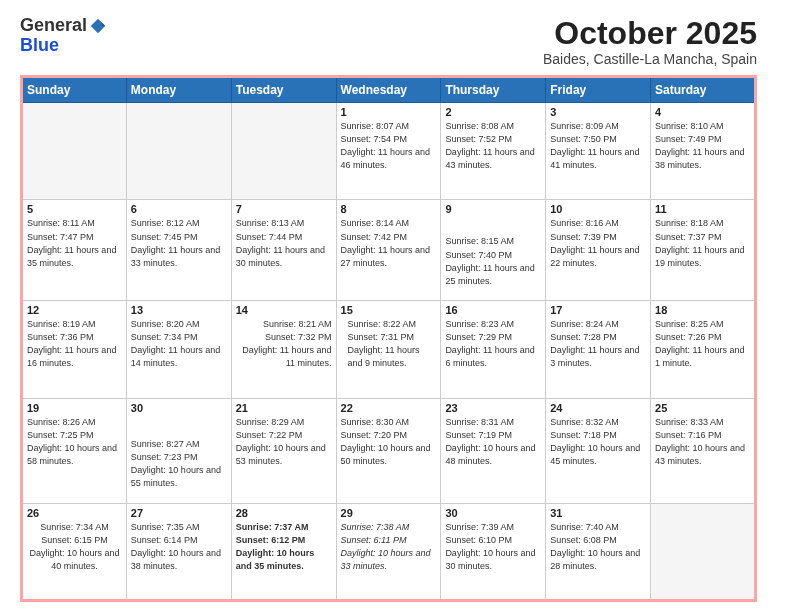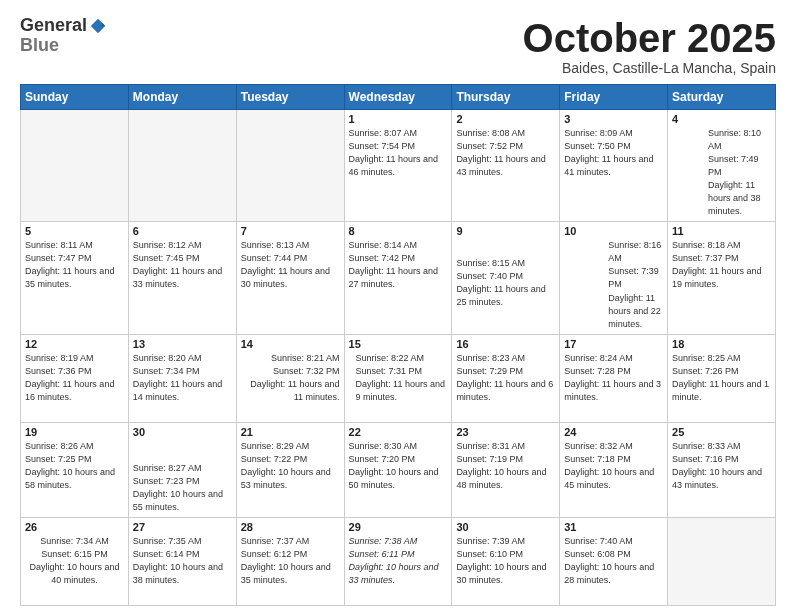--- a/index.html
+++ b/index.html
@@ -6,64 +6,64 @@
     body {
       font-family: Arial, sans-serif;
       background: #fff;
       width: 792px;
       height: 612px;
       overflow: hidden;
     }
     .page {
       width: 792px;
       height: 612px;
-      padding: 16px 16px 10px 20px;
+      padding: 16px 35px 10px 20px;
       display: flex;
       flex-direction: column;
     }
     .header {
       display: flex;
       align-items: flex-start;
       justify-content: space-between;
       margin-bottom: 8px;
     }
     .logo {
       display: flex;
       align-items: center;
       gap: 2px;
     }
     .logo-text {
       font-size: 18px;
       font-weight: bold;
       line-height: 1.1;
     }
     .logo-general { color: #333; }
-    .logo-blue { color: #737373; }
+    .logo-blue { color: #1d4ed8; }
     .logo-icon {
       width: 18px;
       height: 18px;
       margin-left: 2px;
     }
     .title-block {
       text-align: right;
     }
     .month-title {
-      font-size: 40px;
+      font-size: 32px;
       font-weight: bold;
       color: #222;
       line-height: 1.1;
       text-align: right;
     }
     .subtitle {
       font-size: 14px;
       color: #444;
     }
     .calendar {
       flex: 1;
-      border: 1px solid #fca5a5;
+      border: 3px solid #fca5a5;
       border-collapse: collapse;
       width: 100%;
       table-layout: fixed;
     }
     .calendar th {
       background-color: #2a72b8;
       color: #fff;
       font-size: 12px;
       font-weight: bold;
       padding: 5px 4px;
@@ -153,21 +153,21 @@
 Daylight: 11 hours and 43 minutes.</div>
           </td>
           <td>
             <span class="day-number">3</span>
             <div class="day-info" style="white-space: pre-line;">Sunrise: 8:09 AM
 Sunset: 7:50 PM
 Daylight: 11 hours and 41 minutes.</div>
           </td>
           <td>
             <span class="day-number">4</span>
-            <div class="day-info" style="white-space: pre-line; margin-left: 36px;">Sunrise: 8:10 AM
+            <div class="day-info" style="white-space: pre-line;">Sunrise: 8:10 AM
 Sunset: 7:49 PM
 Daylight: 11 hours and 38 minutes.</div>
           </td>
         </tr>
         <tr>
           <td>
             <span class="day-number">5</span>
             <div class="day-info" style="white-space: pre-line;">Sunrise: 8:11 AM
 Sunset: 7:47 PM
 Daylight: 11 hours and 35 minutes.</div>
@@ -191,21 +191,21 @@
 Daylight: 11 hours and 27 minutes.</div>
           </td>
           <td>
             <span class="day-number">9</span>
             <div class="day-info" style="white-space: pre-line; margin-top: 20px;">Sunrise: 8:15 AM
 Sunset: 7:40 PM
 Daylight: 11 hours and 25 minutes.</div>
           </td>
           <td>
             <span class="day-number">10</span>
-            <div class="day-info" style="white-space: pre-line; margin-left: 44px;">Sunrise: 8:16 AM
+            <div class="day-info" style="white-space: pre-line;">Sunrise: 8:16 AM
 Sunset: 7:39 PM
 Daylight: 11 hours and 22 minutes.</div>
           </td>
           <td>
             <span class="day-number">11</span>
             <div class="day-info" style="white-space: pre-line;">Sunrise: 8:18 AM
 Sunset: 7:37 PM
 Daylight: 11 hours and 19 minutes.</div>
           </td>
         </tr>
@@ -305,21 +305,21 @@
 Daylight: 10 hours and 40 minutes.</div>
           </td>
           <td>
             <span class="day-number">27</span>
             <div class="day-info" style="white-space: pre-line;">Sunrise: 7:35 AM
 Sunset: 6:14 PM
 Daylight: 10 hours and 38 minutes.</div>
           </td>
           <td>
             <span class="day-number">28</span>
-            <div class="day-info" style="white-space: pre-line;">Sunrise: 7:37 AM
+            <div class="day-info" style="white-space: pre-line; font-weight: bold;">Sunrise: 7:37 AM
 Sunset: 6:12 PM
 Daylight: 10 hours and 35 minutes.</div>
           </td>
           <td>
             <span class="day-number">29</span>
             <div class="day-info" style="white-space: pre-line; font-style: italic;">Sunrise: 7:38 AM
 Sunset: 6:11 PM
 Daylight: 10 hours and 33 minutes.</div>
           </td>
           <td>

